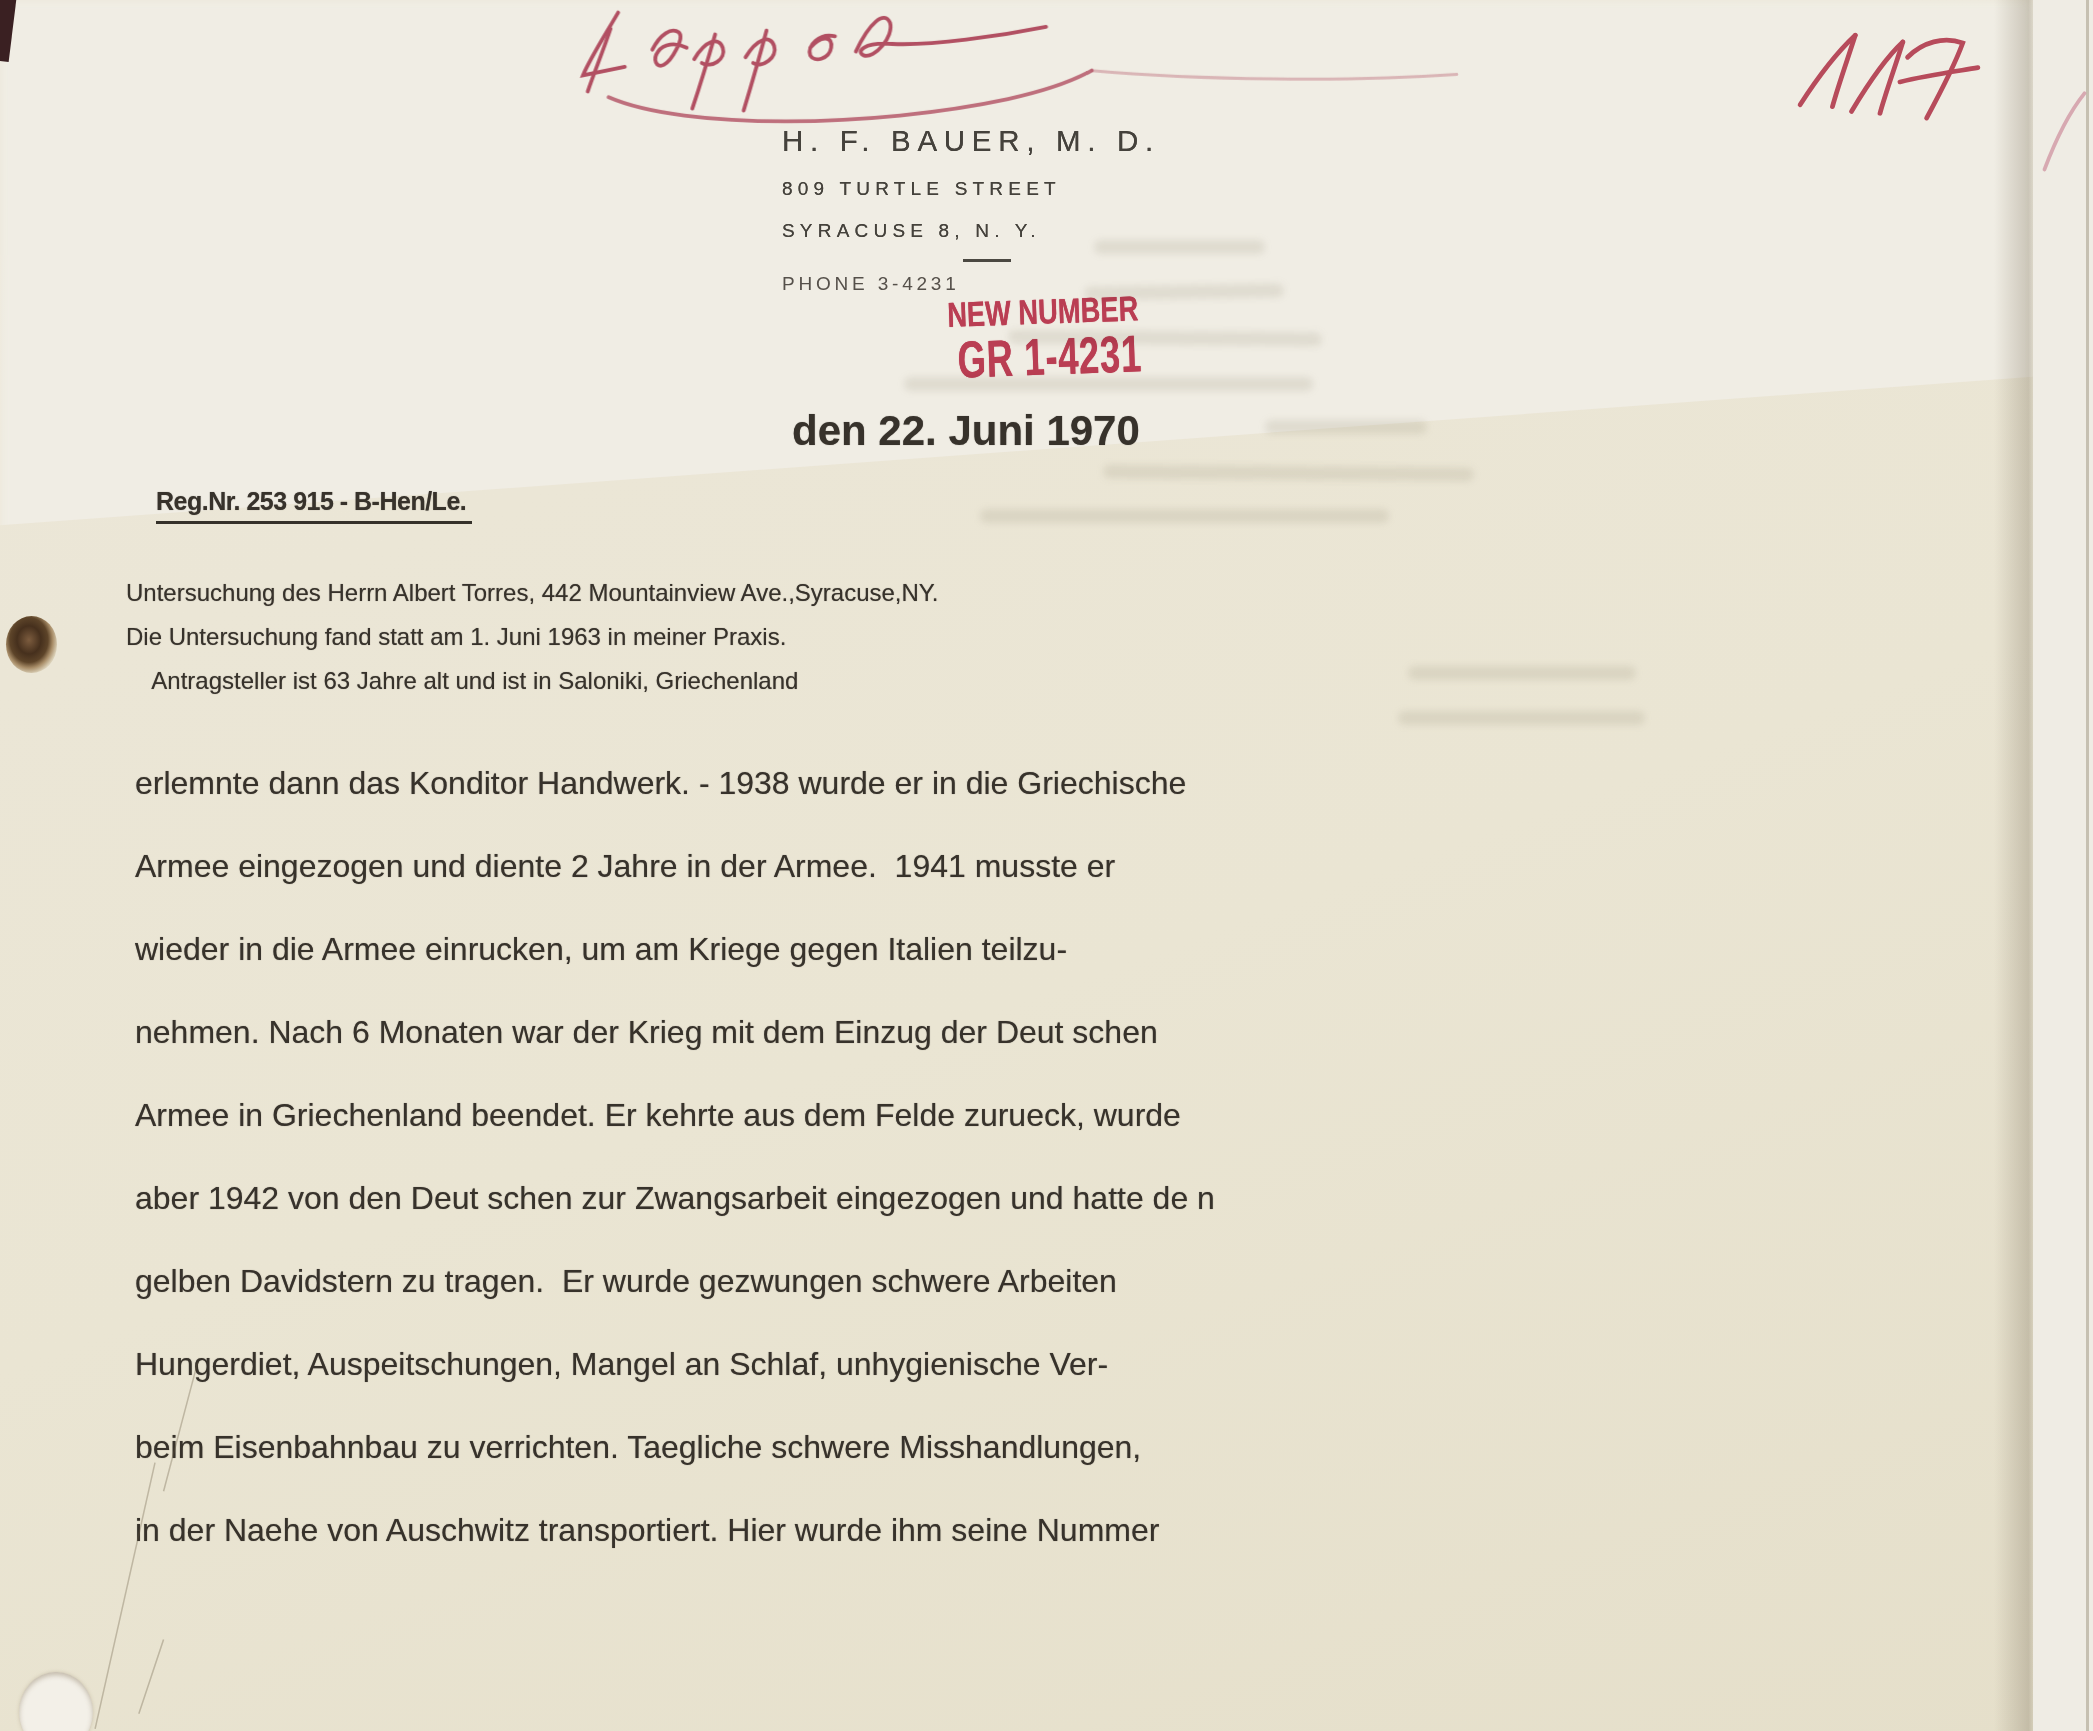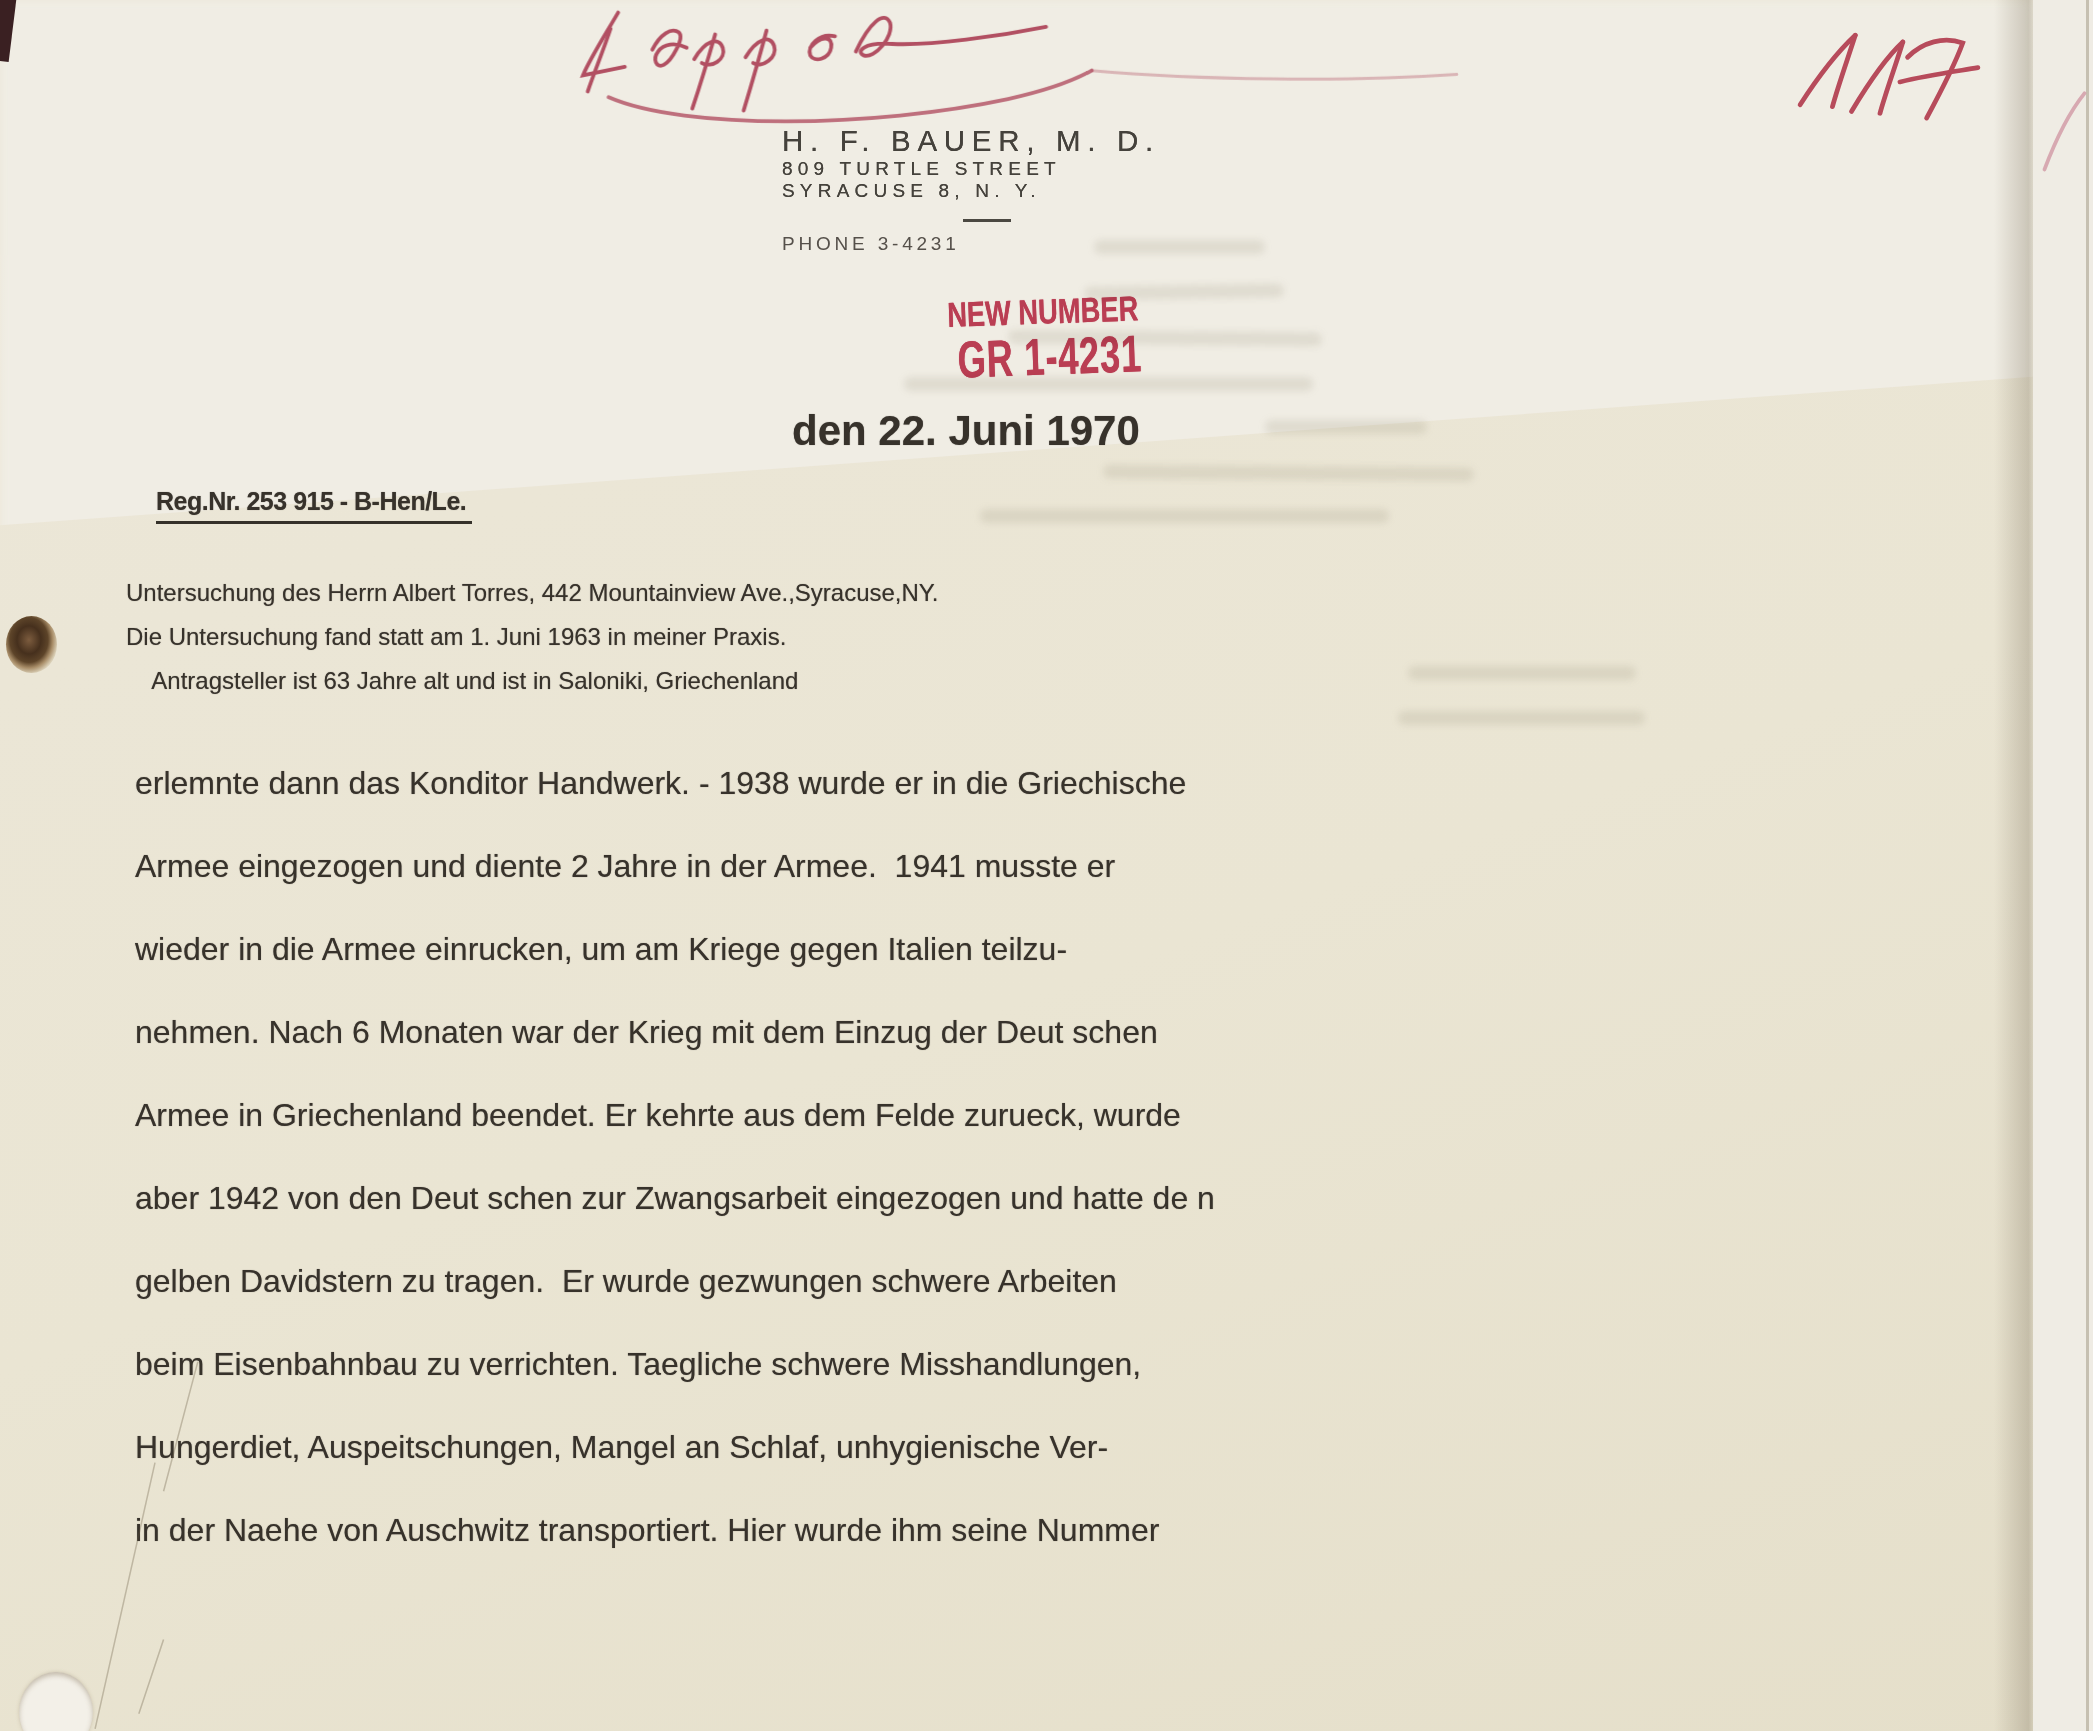--- a/index.html
+++ b/index.html
@@ -30,21 +30,21 @@
     background:#f3f0e8; box-shadow:inset 0 2.9px 5.7px rgba(140,125,100,.45), 0 0 3.8px rgba(150,135,105,.35); }
 
   
   .ghost { position:absolute; height:14.3px; border-radius:7.6px;
     background:rgba(128,118,96,.15); filter:blur(3.8px); }
 
   
   .letterhead { position:absolute; left:782px; top:124px; width:409px; text-align:left;
     color:#45423c; }
   .lh-name { font-size:29.5px; letter-spacing:6.7px; white-space:nowrap; text-shadow:0 0 0.6px #45423c; }
-  .lh-addr { font-size:19px; letter-spacing:5.2px; white-space:nowrap; text-shadow:0 0 0.4px #4a473f; }
+  .lh-addr { font-size:19px; letter-spacing:5.2px; margin-top:20px; white-space:nowrap; text-shadow:0 0 0.4px #4a473f; }
   .lh-rule { width:48px; height:2.9px; background:#4b4841; margin:17px auto 0; }
   .lh-phone { font-size:19px; letter-spacing:3.8px; margin-top:11px; white-space:nowrap; color:#55504a; }
 
   
   .stamp { position:absolute; left:924px; top:295px; width:219px; text-align:center;
     transform:rotate(-2deg); color:#c23350; font-weight:700; opacity:.93;
     mix-blend-mode:multiply; }
   .stamp-l1 { font-size:35px; line-height:34px; transform:scaleX(.78); transform-origin:center;
     white-space:nowrap; text-shadow:0 0 0.8px #c23350; }
   .stamp-l2 { font-size:52px; line-height:49px; transform:scaleX(.70); transform-origin:center;
@@ -108,22 +108,22 @@
   </div>
 
   <div class="body-b">
     <div class="type">erlemnte dann das Konditor Handwerk. - 1938 wurde er in die Griechische</div>
     <div class="type">Armee eingezogen und diente 2 Jahre in der Armee.  1941 musste er</div>
     <div class="type">wieder in die Armee einrucken, um am Kriege gegen Italien teilzu-</div>
     <div class="type">nehmen. Nach 6 Monaten war der Krieg mit dem Einzug der Deut schen</div>
     <div class="type">Armee in Griechenland beendet. Er kehrte aus dem Felde zurueck, wurde</div>
     <div class="type">aber 1942 von den Deut schen zur Zwangsarbeit eingezogen und hatte de n</div>
     <div class="type">gelben Davidstern zu tragen.  Er wurde gezwungen schwere Arbeiten</div>
+    <div class="type">Hungerdiet, Auspeitschungen, Mangel an Schlaf, unhygienische Ver-</div>
     <div class="type">beim Eisenbahnbau zu verrichten. Taegliche schwere Misshandlungen,</div>
-    <div class="type">Hungerdiet, Auspeitschungen, Mangel an Schlaf, unhygienische Ver-</div>
     <div class="type">in der Naehe von Auschwitz transportiert. Hier wurde ihm seine Nummer</div>
   </div>
 
   <svg class="overlay" width="2093" height="1731" viewBox="0 0 2201 1820">
     <g fill="none" stroke="#a93a50" stroke-width="4" stroke-linecap="round" opacity="0.88" aria-label="doppel">
       <path d="M650,13 C636,37 620,62 613,79 L657,70"></path>
       <path d="M642,30 C634,54 624,78 618,96"></path>
       <path d="M686,52 C694,36 706,28 714,34 C720,40 706,64 698,68 C690,72 686,62 692,54 C698,46 710,44 722,50"></path>
       <path d="M752,36 C744,64 734,96 728,114"></path>
       <path d="M730,62 C742,42 756,38 760,50 C764,62 748,72 738,66"></path>

